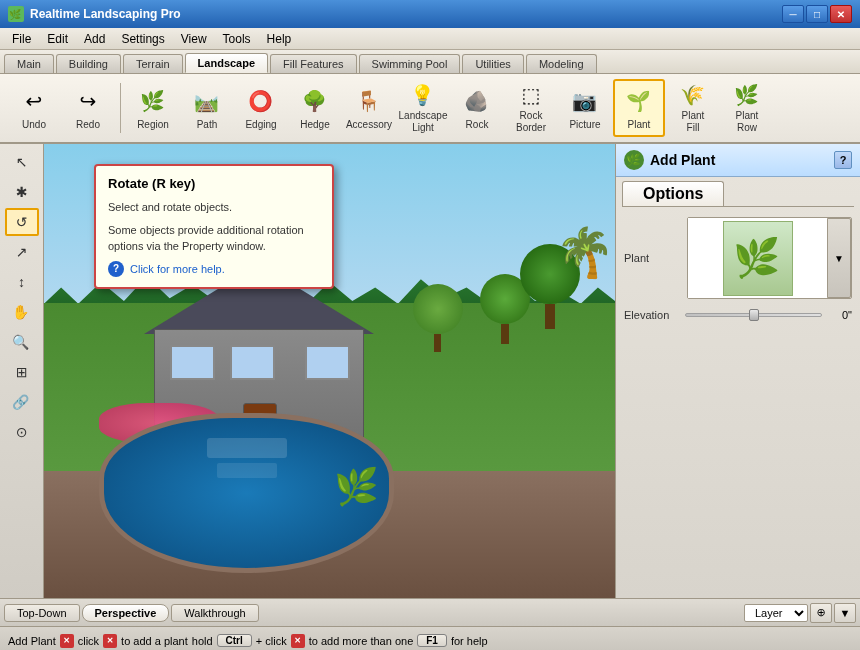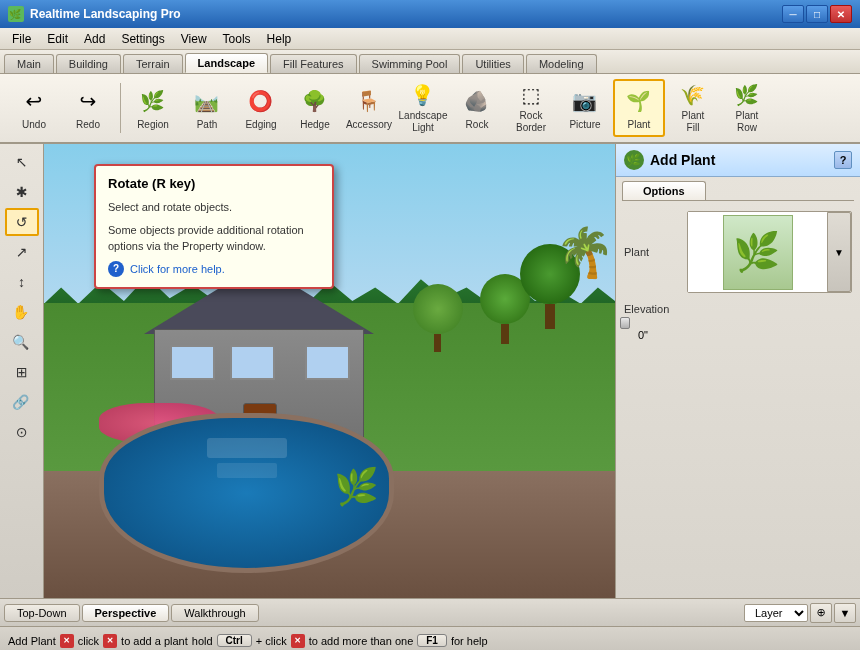--- a/index.html
+++ b/index.html
@@ -230,21 +230,21 @@
     #panel-tabs {
       padding: 4px 6px 0;
     }
     .panel-tab {
       display: inline-block;
       padding: 3px 20px;
       background: linear-gradient(to bottom, #e8e4dc, #ccc8c0);
       border: 1px solid #a09888;
       border-bottom: none;
       border-radius: 3px 3px 0 0;
-      font-size: 11px;
+      font-size: 16px;
       cursor: pointer;
     }
     .panel-tab.active {
       background: linear-gradient(to bottom, #fff, #f0ece4);
       font-weight: bold;
     }
     .panel-tab-line {
       height: 1px;
       background: #a09888;
       margin: 0 6px;
@@ -285,23 +285,22 @@
       flex: 1;
       background: white;
       border: none;
       display: flex;
       align-items: center;
       justify-content: center;
     }
 
     .elevation-row {
       display: flex;
-      align-items: flex-start;
+      align-items: center;
       gap: 6px;
-      flex-direction: column;
     }
     .slider-track {
       flex: 1;
       height: 4px;
       background: linear-gradient(to right, #c0c0c0, #e0e0e0);
       border: 1px solid #a0a0a0;
       border-radius: 2px;
       position: relative;
     }
     .slider-thumb {
@@ -329,21 +328,21 @@
     }
     .view-btn {
       padding: 2px 12px;
       background: linear-gradient(to bottom, #f0ece4, #d8d4cc);
       border: 1px solid #a09888;
       border-radius: 3px;
       font-size: 11px;
       cursor: pointer;
       color: #000;
     }
-    .view-btn.active { background: linear-gradient(to bottom, #fff, #e8e4dc); font-weight: bold; }
+    .view-btn.active { background: linear-gradient(to bottom, #fff, #e8e4dc); font-weight: bold; border-radius: 8px; }
     .view-spacer { flex: 1; }
     .layer-select {
       padding: 1px 6px;
       background: white;
       border: 1px solid #a09888;
       border-radius: 2px;
       font-size: 11px;
       width: 64px;
     }
     .view-icon-btn {

